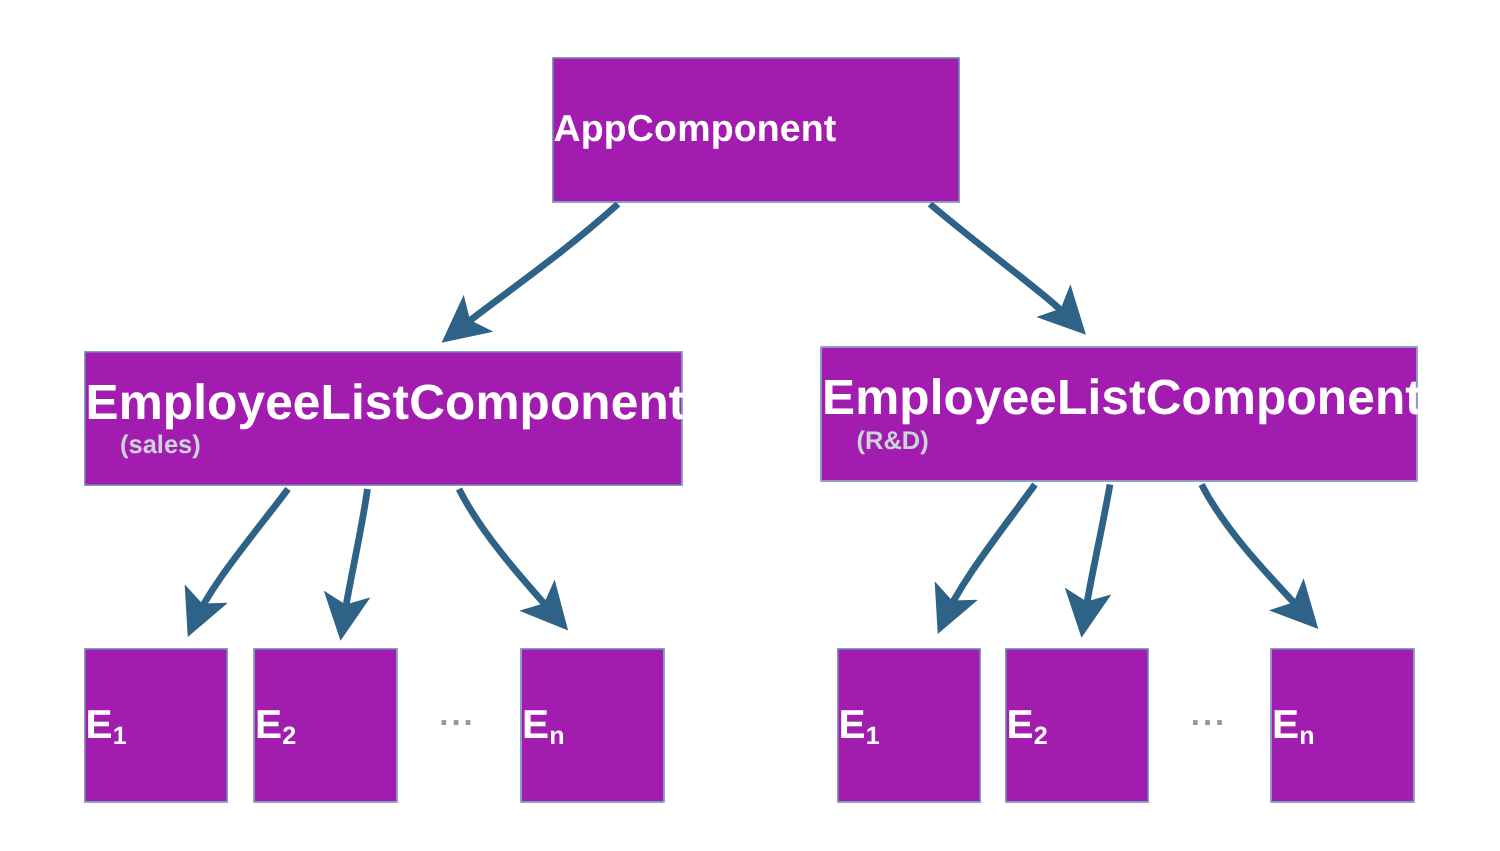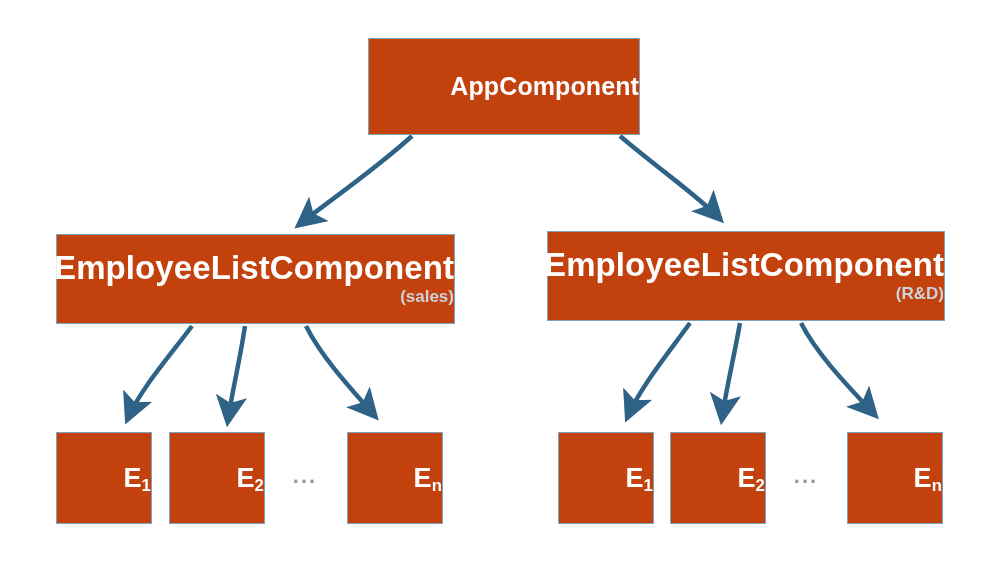--- a/index.html
+++ b/index.html
@@ -21,39 +21,40 @@
     position: absolute;
     left: 0;
     top: 0;
     width: 1000px;
     height: 567px;
     pointer-events: none;
   }
   .node {
     position: absolute;
     box-sizing: border-box;
-    background: #c2410c;
+    background: #a21caf;
     border: 1.5px solid #7ba3c0;
     display: flex;
     flex-direction: column;
-    align-items: flex-end;
+    align-items: flex-start;
     justify-content: center;
     text-align: center;
   }
   .node-title {
     color: #ffffff;
     font-weight: bold;
     line-height: 1.05;
     letter-spacing: 0.1px;
   }
   .node-sub {
     color: #ccd3da;
     font-weight: bold;
     line-height: 1.1;
     margin-top: 3px;
+    padding-left: 23px;
   }
   
   #node-app {
     left: 368px;
     top: 38px;
     width: 272px;
     height: 97px;
   }
   #node-app .node-title {
     font-size: 25px;
@@ -73,21 +74,21 @@
   }
   #node-rnd {
     left: 547px;
     top: 231px;
     width: 398px;
     height: 90px;
   }
   
   .leaf {
     width: 96px;
-    height: 92px;
+    height: 103px;
     top: 432px;
   }
   .leaf .node-title {
     font-size: 27px;
   }
   .leaf .node-title sub {
     font-size: 0.62em;
     vertical-align: baseline;
     position: relative;
     bottom: -0.22em;

